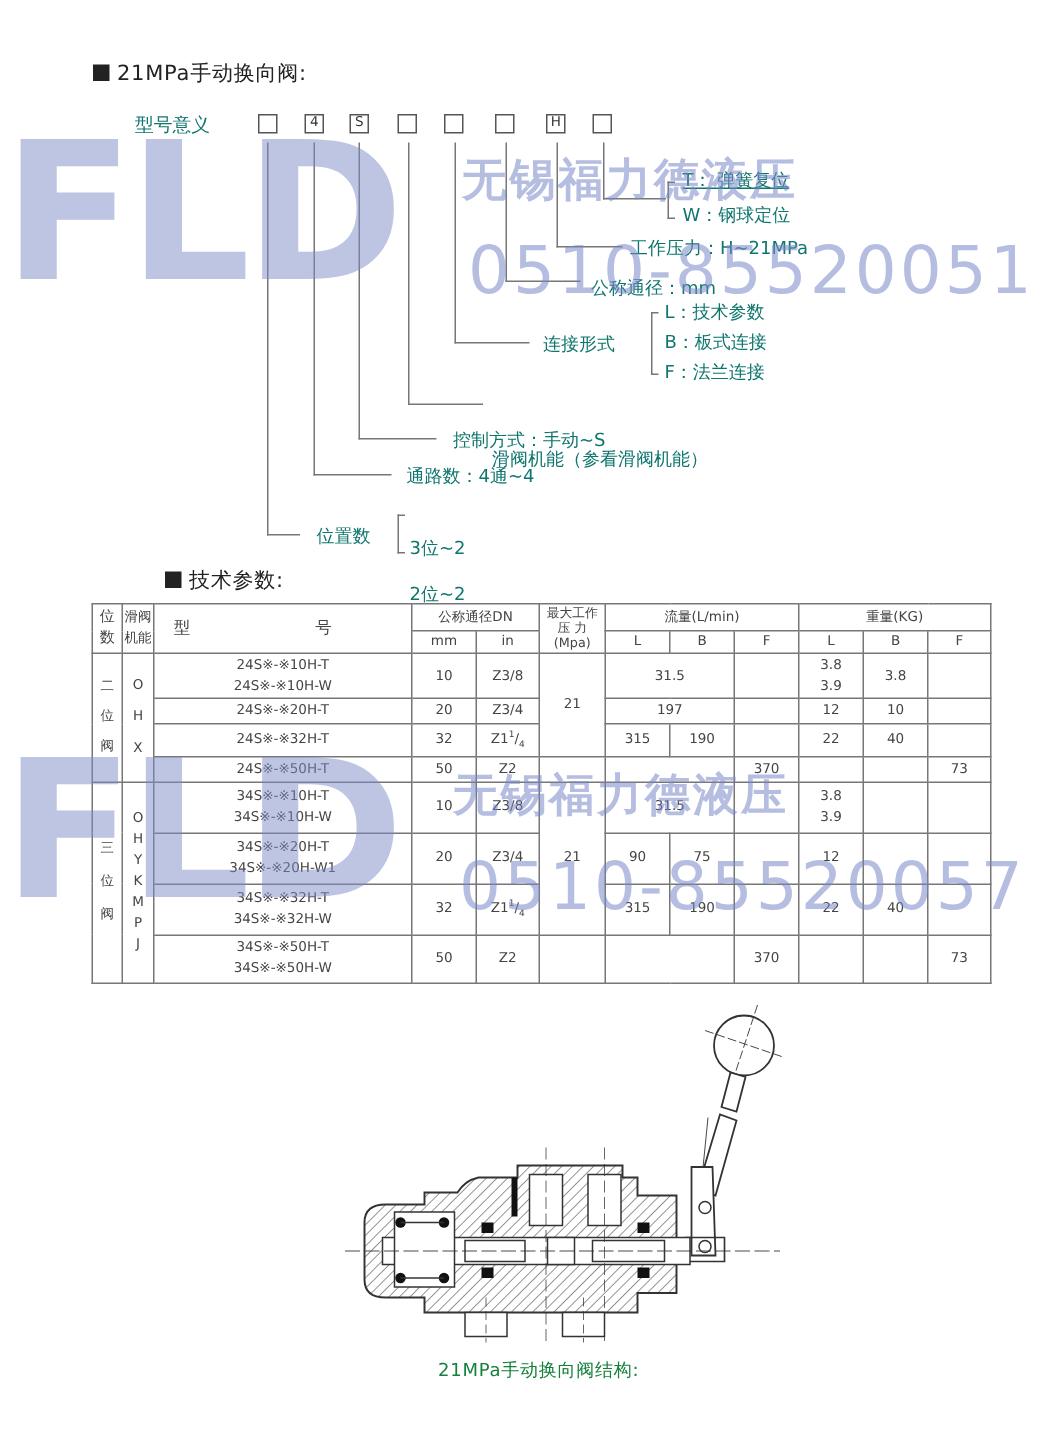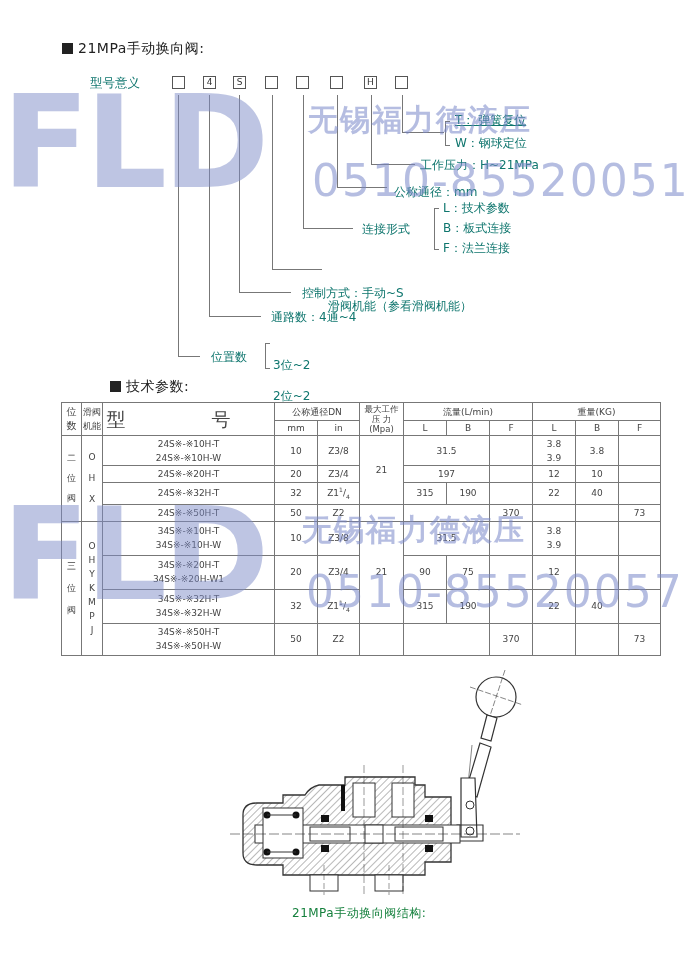--- a/index.html
+++ b/index.html
@@ -10,21 +10,21 @@
   .sect-title .sq { display:inline-block; width:11px; height:11px; background:#222; margin-right:5px; vertical-align:-1px; }
   .lbl { font-size:12px; color:#0f766e; white-space:nowrap; }
   .box { position:absolute; width:11px; height:11px; border:1px solid #555; font-size:9px; line-height:11px; text-align:center; color:#333; background:#fff; }
   .vline { position:absolute; width:1px; background:#777; }
   .hline { position:absolute; height:1px; background:#777; }
   .brk { position:absolute; border:1px solid #777; border-right:none; width:4px; }
   
   table.spec { position:absolute; left:61px; top:402px; width:599px; border-collapse:collapse; font-size:9px; color:#444; table-layout:fixed; }
   table.spec td { border:1px solid #777; text-align:center; vertical-align:middle; padding:0; line-height:14px; }
   table.spec .hd { font-size:10px; }
-  table.spec .big { font-size:19px; letter-spacing:40px;margin-top:47px; }
+  table.spec .big { font-size:11px; letter-spacing:40px;margin-top:47px; }
   sup.s, sub.s { font-size:6px; }
   
   .wm { position:absolute; color:rgba(120,135,200,0.55); pointer-events:none; white-space:nowrap; }
   .wm-fld { font-family:"DejaVu Sans", sans-serif; font-weight:bold; font-size:128px; letter-spacing:-4px; color:rgba(125,140,200,0.5); }
   .wm-cn { font-family:"DejaVu Serif", serif; font-size:30px; letter-spacing:2px;font-weight:bold; }
   .wm-ph { font-family:"DejaVu Sans", sans-serif; font-size:44px; letter-spacing:2px; }
   .caption { font-size:12px; color:#15803d; letter-spacing:0.5px; }
 </style>
 </head>
 <body>

